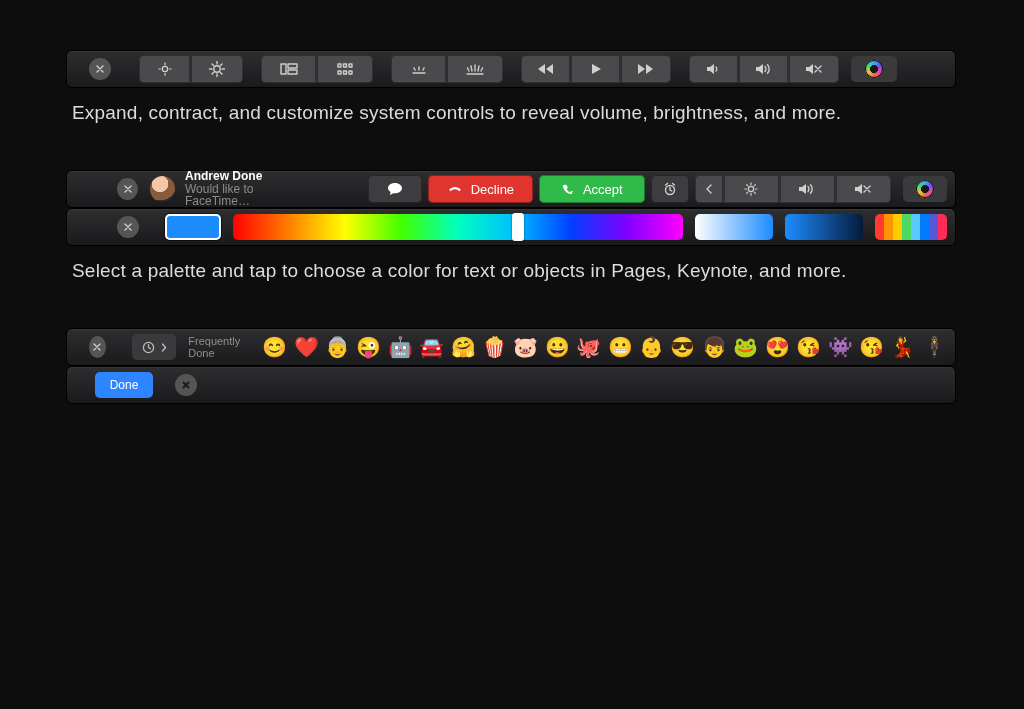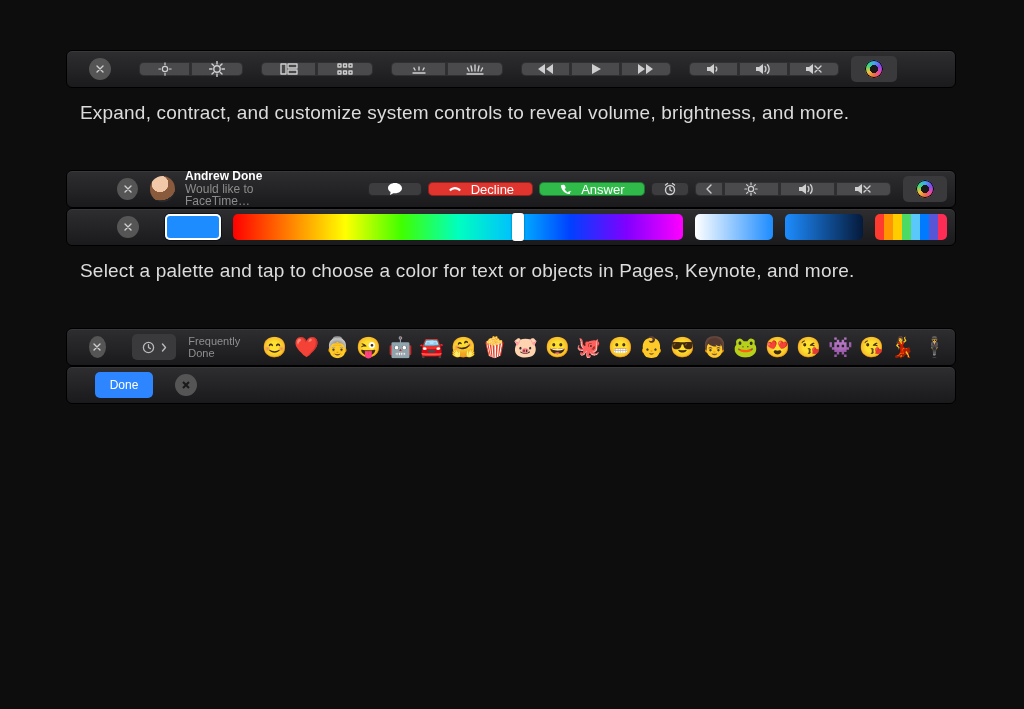--- a/index.html
+++ b/index.html
@@ -8,24 +8,24 @@
   .touchbar {
     width: 890px; height: 38px;
     background: linear-gradient(#2e2e31, #1a1a1c);
     border: 1px solid #000;
     border-radius: 6px;
     display: flex; align-items: center;
     padding: 0 8px 0 22px;
     gap: 6px;
     box-shadow: inset 0 1px 0 rgba(255,255,255,0.05);
   }
-  .caption { font-size: 19px; font-weight: 300; color: #dcdcdc; margin: 14px 0 46px 14px; letter-spacing: 0.2px; }
+  .caption { font-size: 19px; font-weight: 300; color: #dcdcdc; margin: 14px 0 46px 6px; letter-spacing: 0.2px; }
 
   .key {
-    height: 14px;
+    height: 28px;
     background: #4a4a4d;
     border-radius: 5px;
     display: flex; align-items: center; justify-content: center;
     color: #d0d0d0;
     font-size: 11px;
     box-shadow: inset 0 0 0 1px rgba(0,0,0,0.35);
   }
   .key svg { display:block; }
   .segbox { display:flex; }
   .segbox .key { border-radius: 0; border-right:1px solid #2e2e31; }
@@ -250,21 +250,21 @@
   <div class="key decline">
     <svg width="16" height="16" viewBox="0 0 16 16">
           <path fill="#fff" d="M12.5 10.2c-1.3-1.3-3-2-4.5-2s-3.2.7-4.5 2l-1.4-1.4C3.9 7 6 6 8 6s4.1 1 5.9 2.8z"></path>
         </svg>
     <span>Decline</span>
   </div>
   <div class="key accept">
     <svg width="14" height="14" viewBox="0 0 14 14">
           <path fill="#fff" d="M12.8 10.3l-2.3-1c-.3-.1-.7 0-.9.3l-.7.9c-1.4-.8-2.6-2-3.4-3.4l.9-.7c.3-.2.4-.6.3-.9l-1-2.3c-.2-.4-.6-.6-1-.5L2.5 3c-.4.1-.7.5-.6.9.6 4.2 4 7.6 8.2 8.2.4.1.8-.2.9-.6l.3-2.2c.1-.4-.1-.8-.5-1z"></path>
         </svg>
-    <span>Answer</span>
+    <span>Accept</span>
   </div>
   <div class="key alarm">
     <svg width="14" height="14" viewBox="0 0 14 14">
           <circle class="ico" cx="7" cy="8" r="4.5"></circle>
           <path class="ico" d="M7 5.5V8l1.8 1"></path>
           <path class="ico" d="M2.5 3l2-1.5M11.5 3l-2-1.5"></path>
         </svg>
   </div>
   <div class="ctrl-strip">
     <div class="key">

